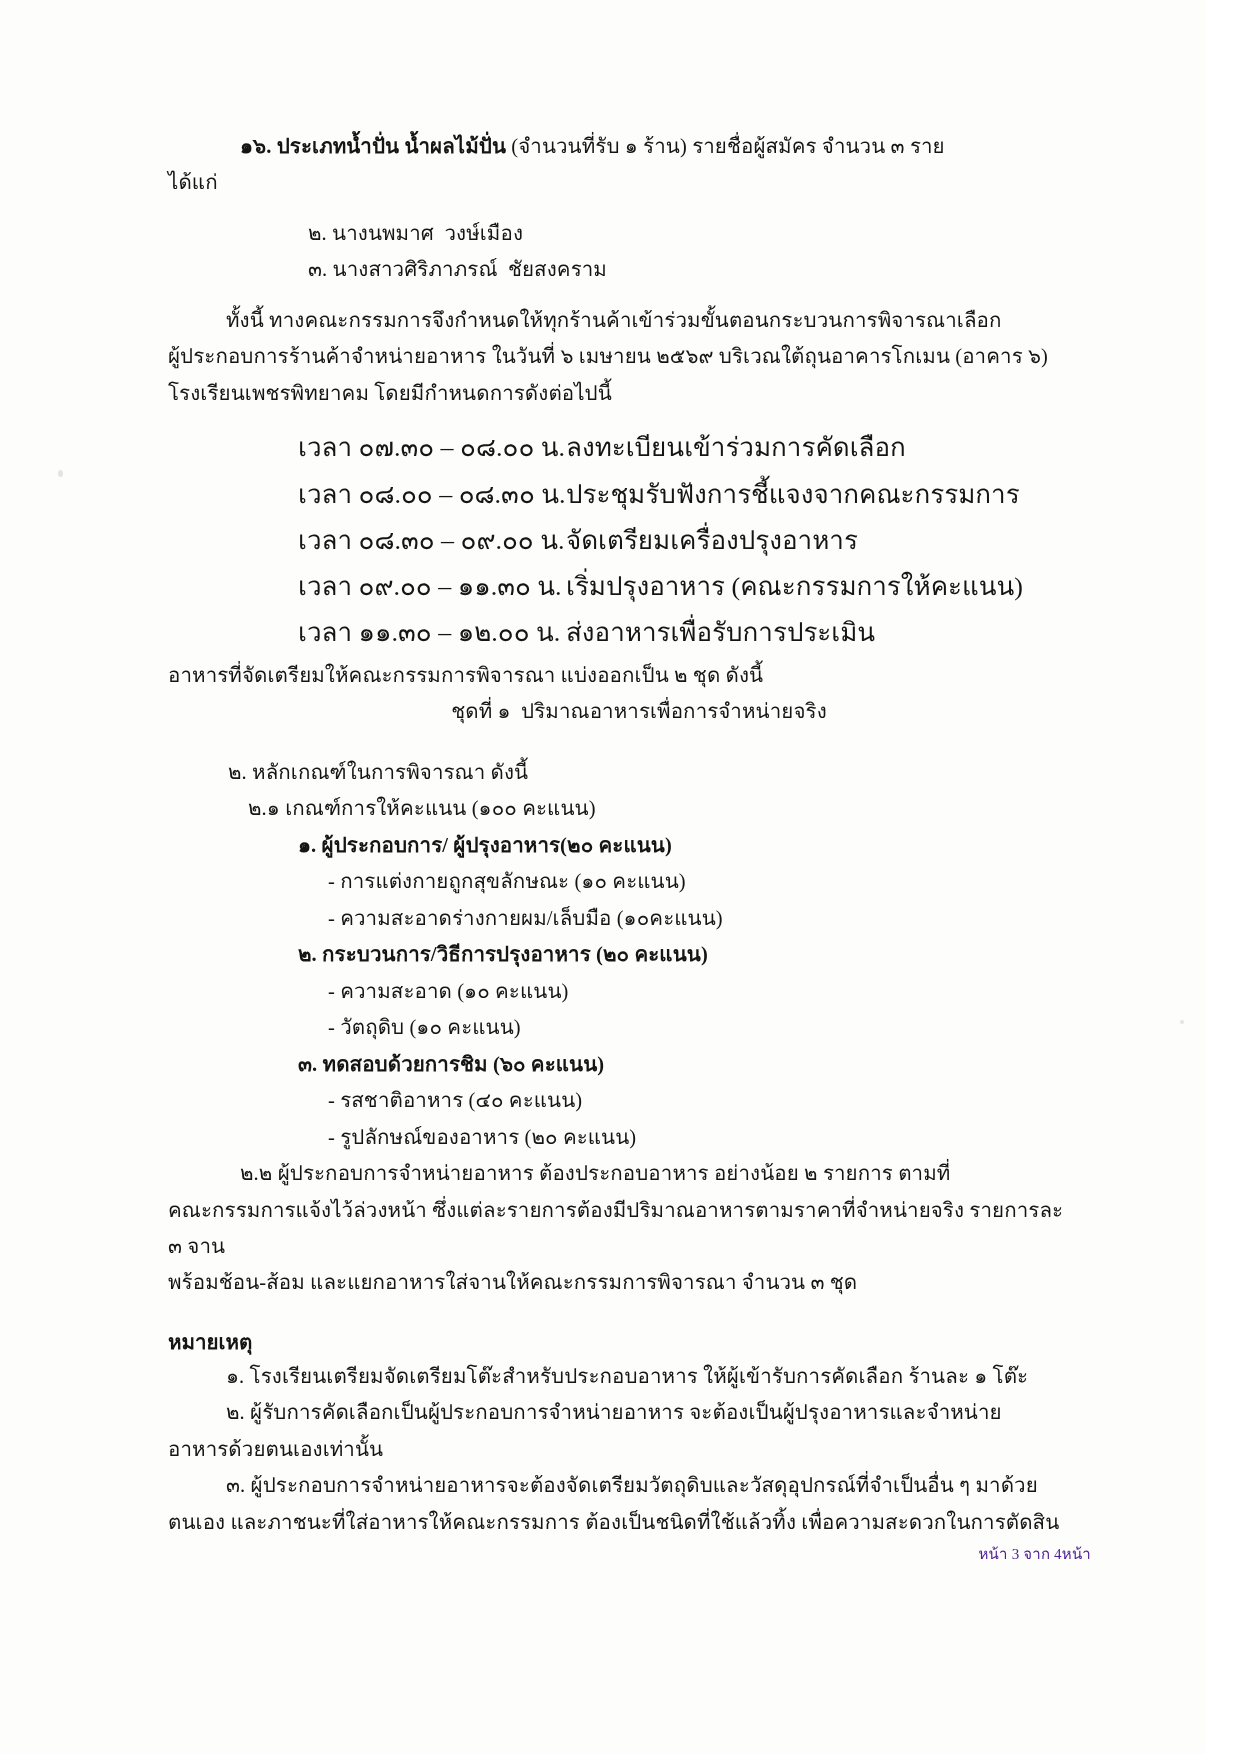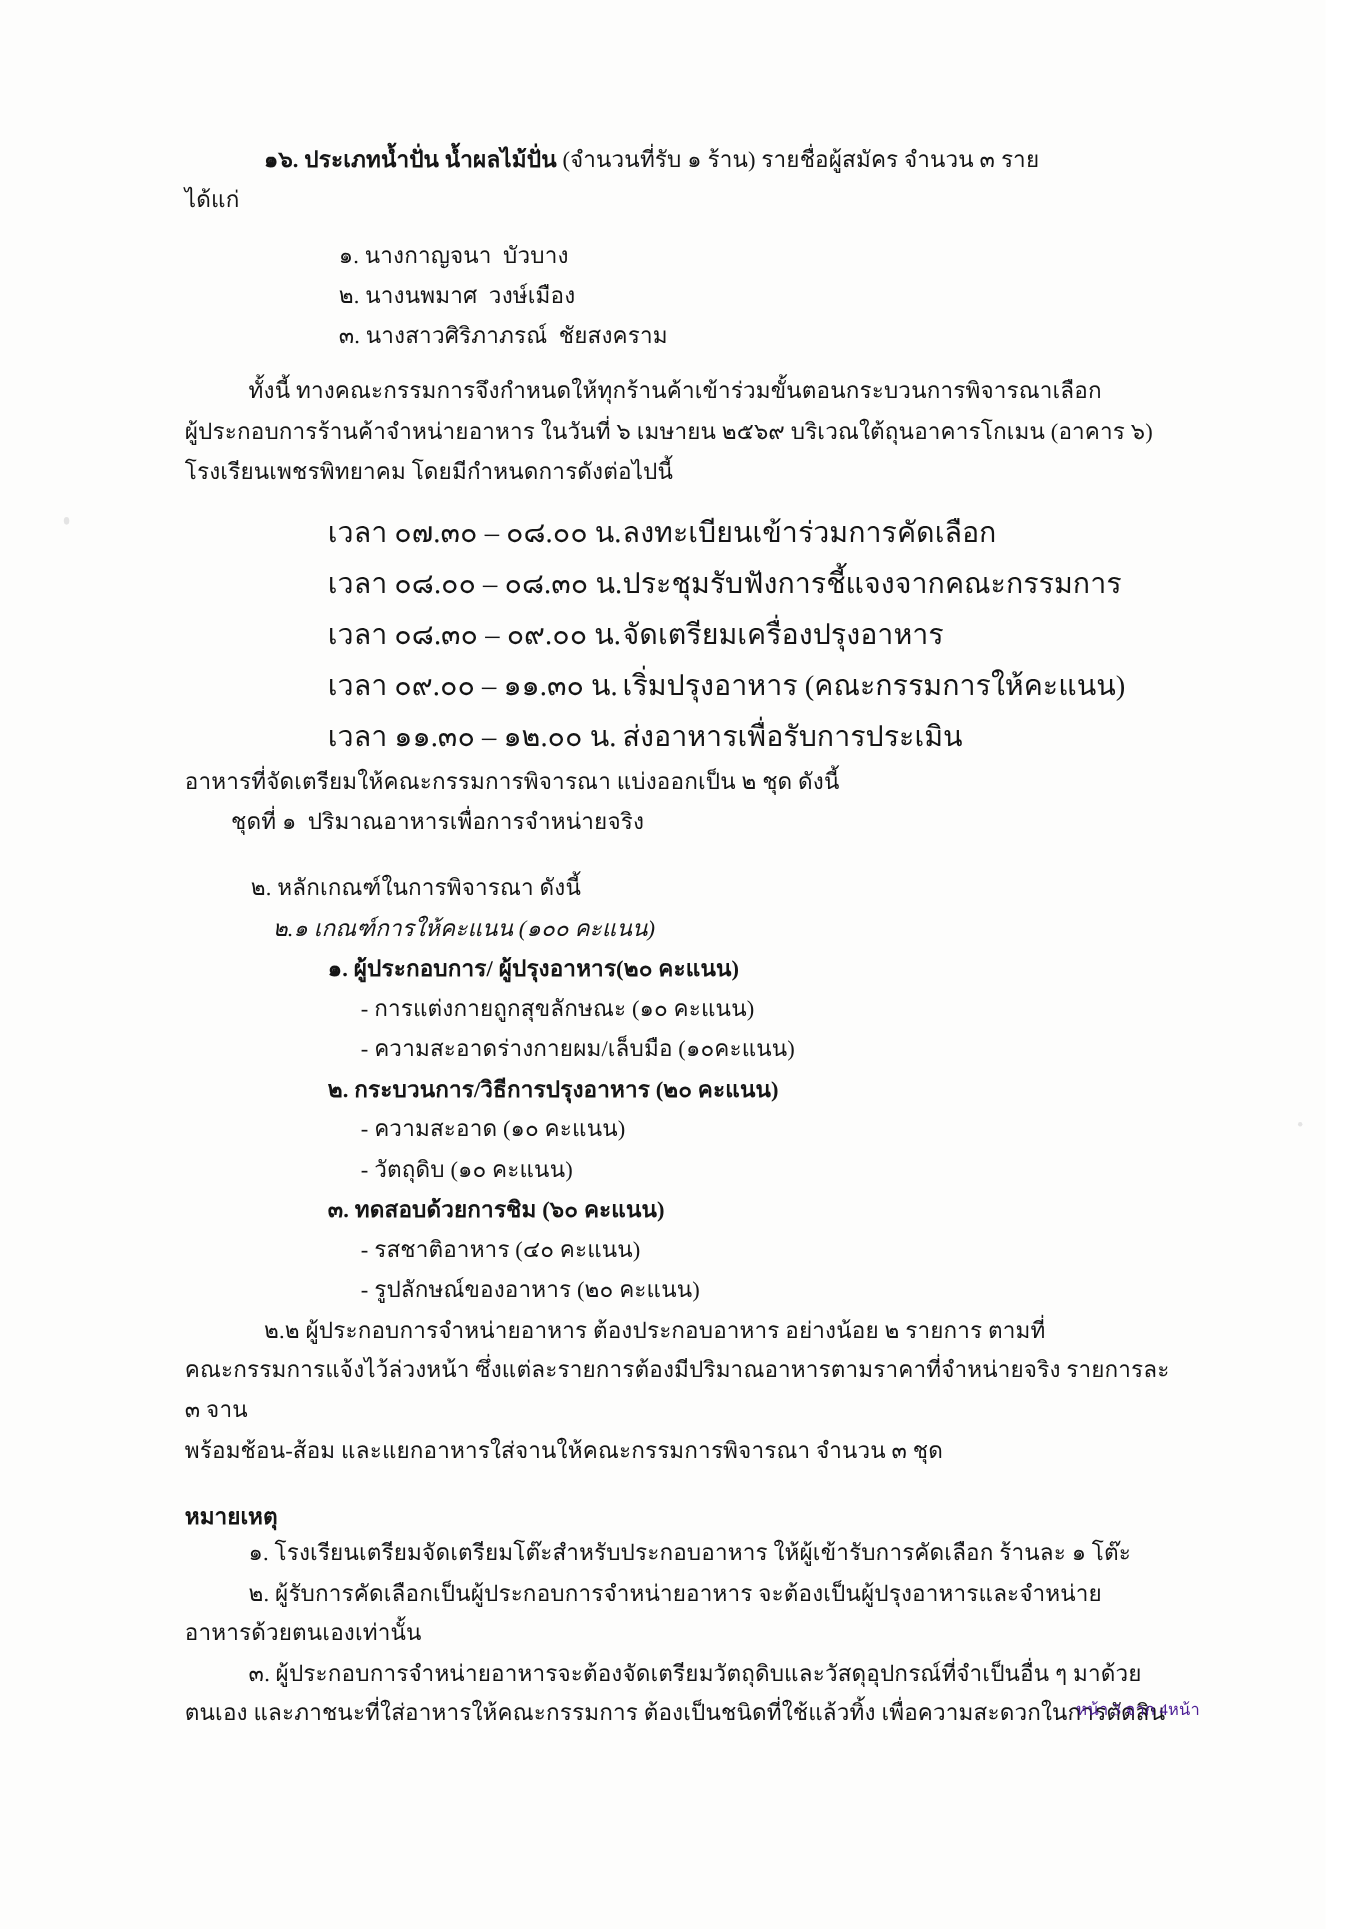--- a/index.html
+++ b/index.html
@@ -37,23 +37,23 @@
     font-size: 20.5px;
     line-height: 1.78;
     letter-spacing: 0.1px;
     white-space: pre-wrap;
     word-break: break-word;
   }
   .bold { font-weight: bold; }
   .indent-head { text-indent: 72px; }
   .indent-list { margin-left: 140px; }
   .indent-para { text-indent: 58px; }
-  .indent-set { margin-left: 42px; }
+  .indent-set { margin-left: 42px; text-align: center; }
   .indent-crit1 { margin-left: 60px; }
-  .indent-crit2 { margin-left: 80px; font-style: italic; }
+  .indent-crit2 { margin-left: 80px; }
   .indent-num { margin-left: 130px; }
   .indent-sub { margin-left: 160px; }
   .indent-22 { text-indent: 72px; }
   .sched-row {
     display: flex;
     margin-left: 130px;
     line-height: 1.78;
     font-size: 26px;
   }
   .sched-time { width: 268px; flex: 0 0 268px; }
@@ -89,21 +89,20 @@
     <span class="speck" style="left:58px; top:470px; width:5px; height:7px;"></span>
     <span class="speck" style="left:1180px; top:1020px; width:4px; height:4px;"></span>
 
     <div class="content">
 
       <div class="ln indent-head"><span class="bold">๑๖.</span> <span class="bold">ประเภทน้ำปั่น น้ำผลไม้ปั่น</span> <span>(จำนวนที่รับ ๑ ร้าน)</span> <span>รายชื่อผู้สมัคร จำนวน ๓ ราย</span></div>
       <div class="ln">ได้แก่</div>
 
       <div class="gap-sm"></div>
 
-      <div class="ln indent-list">๑. นางกาญจนา  บัวบาง</div>
       <div class="ln indent-list">๒. นางนพมาศ  วงษ์เมือง</div>
       <div class="ln indent-list">๓. นางสาวศิริภาภรณ์  ชัยสงคราม</div>
 
       <div class="gap-sm"></div>
 
       <div class="ln indent-para">ทั้งนี้ ทางคณะกรรมการจึงกำหนดให้ทุกร้านค้าเข้าร่วมขั้นตอนกระบวนการพิจารณาเลือก</div>
       <div class="ln">ผู้ประกอบการร้านค้าจำหน่ายอาหาร ในวันที่ ๖ เมษายน ๒๕๖๙ บริเวณใต้ถุนอาคารโกเมน (อาคาร ๖)</div>
       <div class="ln">โรงเรียนเพชรพิทยาคม โดยมีกำหนดการดังต่อไปนี้</div>
 
       <div class="gap-sm"></div>

